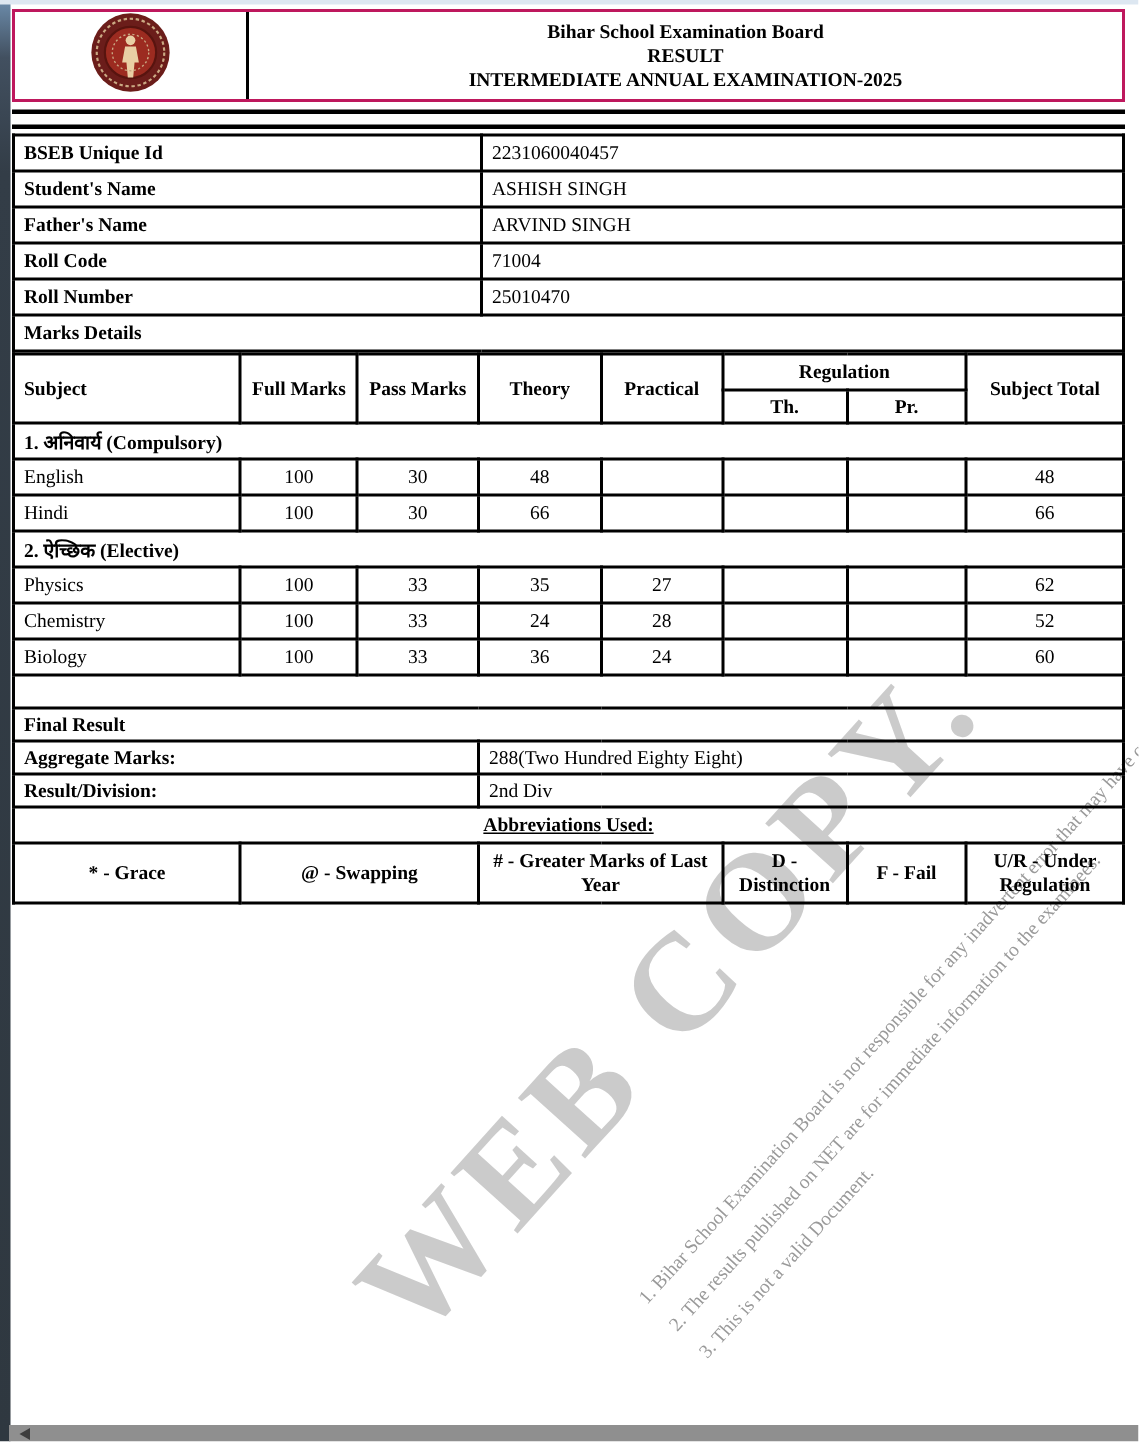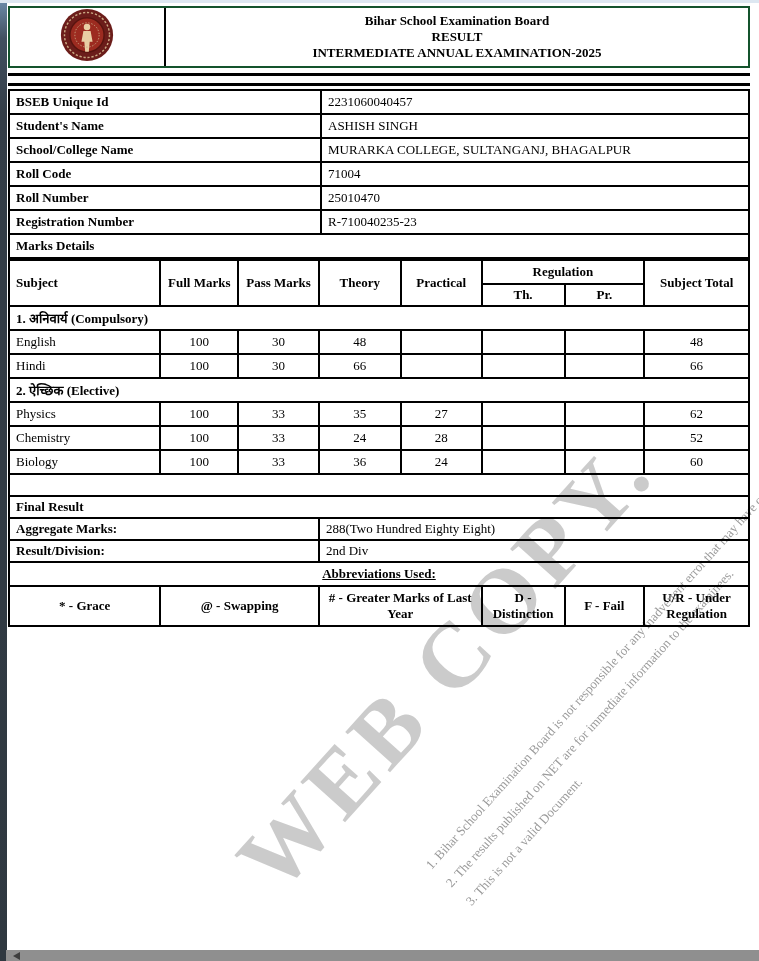--- a/index.html
+++ b/index.html
@@ -47,21 +47,21 @@
     transform: rotate(-48deg); transform-origin: 0 0;
     font-size: 13px; line-height: 27px; color: #9a9a9a;
     z-index: 0;
   }
   .disclaimers div { white-space: nowrap; }
 
   
   .doc { position: absolute; left: 8px; top: 6px; width: 742px; z-index: 1; }
 
   .header-box {
-    display: flex; border: 2px solid #14532d; height: 62px; background: transparent;
+    display: flex; border: 2px solid #be185d; height: 62px; background: transparent;
   }
   .logo-cell {
     width: 156px; border-right: 2px solid #000;
     display: flex; align-items: center; justify-content: center;
   }
   .title-cell {
     flex: 1; display: flex; flex-direction: column;
     align-items: center; justify-content: center;
     font-weight: bold; font-size: 13px; line-height: 16px; text-align: center;
   }
@@ -133,34 +133,30 @@
     <tbody>
       <tr>
         <td class="lbl">BSEB Unique Id</td>
         <td>2231060040457</td>
       </tr>
       <tr>
         <td class="lbl">Student's Name</td>
         <td>ASHISH SINGH</td>
       </tr>
       <tr>
-        <td class="lbl">School/College Name</td>
-        <td>MURARKA COLLEGE, SULTANGANJ, BHAGALPUR</td>
+        <td class="lbl">Father's Name</td>
+        <td>ARVIND SINGH</td>
       </tr>
       <tr>
         <td class="lbl">Roll Code</td>
         <td>71004</td>
       </tr>
       <tr>
         <td class="lbl">Roll Number</td>
         <td>25010470</td>
-      </tr>
-      <tr>
-        <td class="lbl">Registration Number</td>
-        <td>R-710040235-23</td>
       </tr>
       <tr class="section-row">
         <td colspan="2">Marks Details</td>
       </tr>
     </tbody>
   </table>
 
   <table class="marks">
     <colgroup>
       <col style="width:152px">

